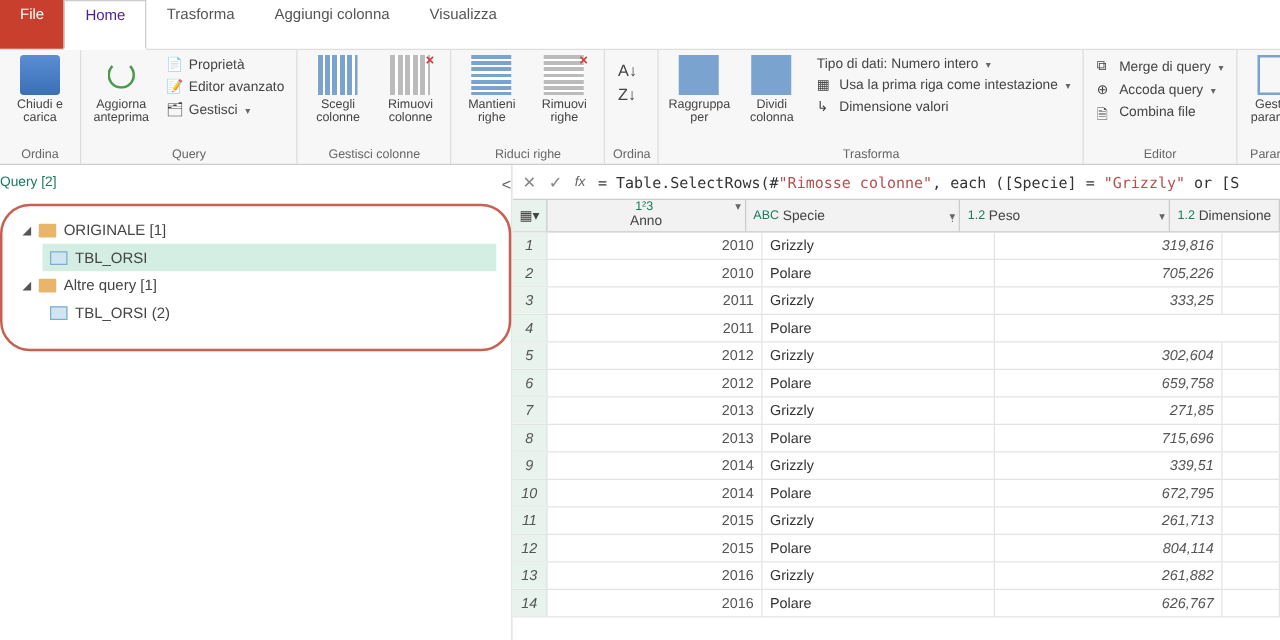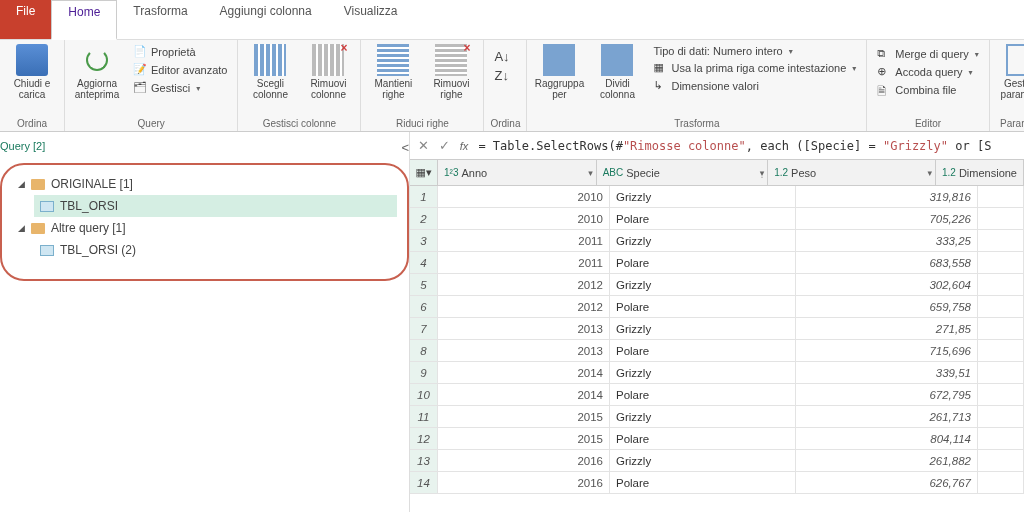--- a/index.html
+++ b/index.html
@@ -34,21 +34,21 @@
 .formula { display: flex; align-items: center; border-bottom: 1px solid #ccc; height: 28px; padding: 0 8px; gap: 10px; }
 .formula .fx-btn { color: #888; font-size: 13px; cursor: pointer; }
 .formula .fx-lbl { font-style: italic; font-size: 11px; color: #666; }
 .formula .part-str { color: #b84f4f; }
 .grid { flex: 1; overflow: hidden; }
 .ghdr { display: flex; background: #f2f2f2; border-bottom: 1px solid #ccc; height: 26px; }
 .gh { border-right: 1px solid #ccc; display: flex; align-items: center; padding: 0 6px; font-size: 11px; color: #444; position: relative; }
 .gh .ty { color: #1a7a5e; font-size: 10px; margin-right: 3px; }
 .gh .fbtn { position: absolute; right: 3px; font-size: 9px; color: #666; }
 .gh0 { width: 28px; background: #e8f3ee; justify-content: center; }
-.gh1 { width: 172px; }
+.gh1 { width: 172px; flex-direction: column; }
 .gh2 { width: 186px; }
 .gh3 { width: 182px; }
 .gh4 { flex: 1; }
 .grow { display: flex; border-bottom: 1px solid #e3e3e3; height: 22px; }
 .gc { border-right: 1px solid #e3e3e3; display: flex; align-items: center; padding: 0 6px; font-size: 11.5px; }
 .g0 { width: 28px; background: #e8f3ee; color: #555; justify-content: center; font-style: italic; }
 .g1 { width: 172px; justify-content: flex-end; color: #555; }
 .g2 { width: 186px; }
 .g3 { width: 182px; justify-content: flex-end; font-style: italic; color: #555; }
 .g4 { flex: 1; }
@@ -308,21 +308,20 @@
             <div class="gc g0">3</div>
             <div class="gc g1">2011</div>
             <div class="gc g2">Grizzly</div>
             <div class="gc g3">333,25</div>
             <div class="gc g4"></div>
           </div>
           <div class="grow">
             <div class="gc g0">4</div>
             <div class="gc g1">2011</div>
             <div class="gc g2">Polare</div>
-            <div class="gc g3">683,558</div>
             <div class="gc g4"></div>
           </div>
           <div class="grow">
             <div class="gc g0">5</div>
             <div class="gc g1">2012</div>
             <div class="gc g2">Grizzly</div>
             <div class="gc g3">302,604</div>
             <div class="gc g4"></div>
           </div>
           <div class="grow">

